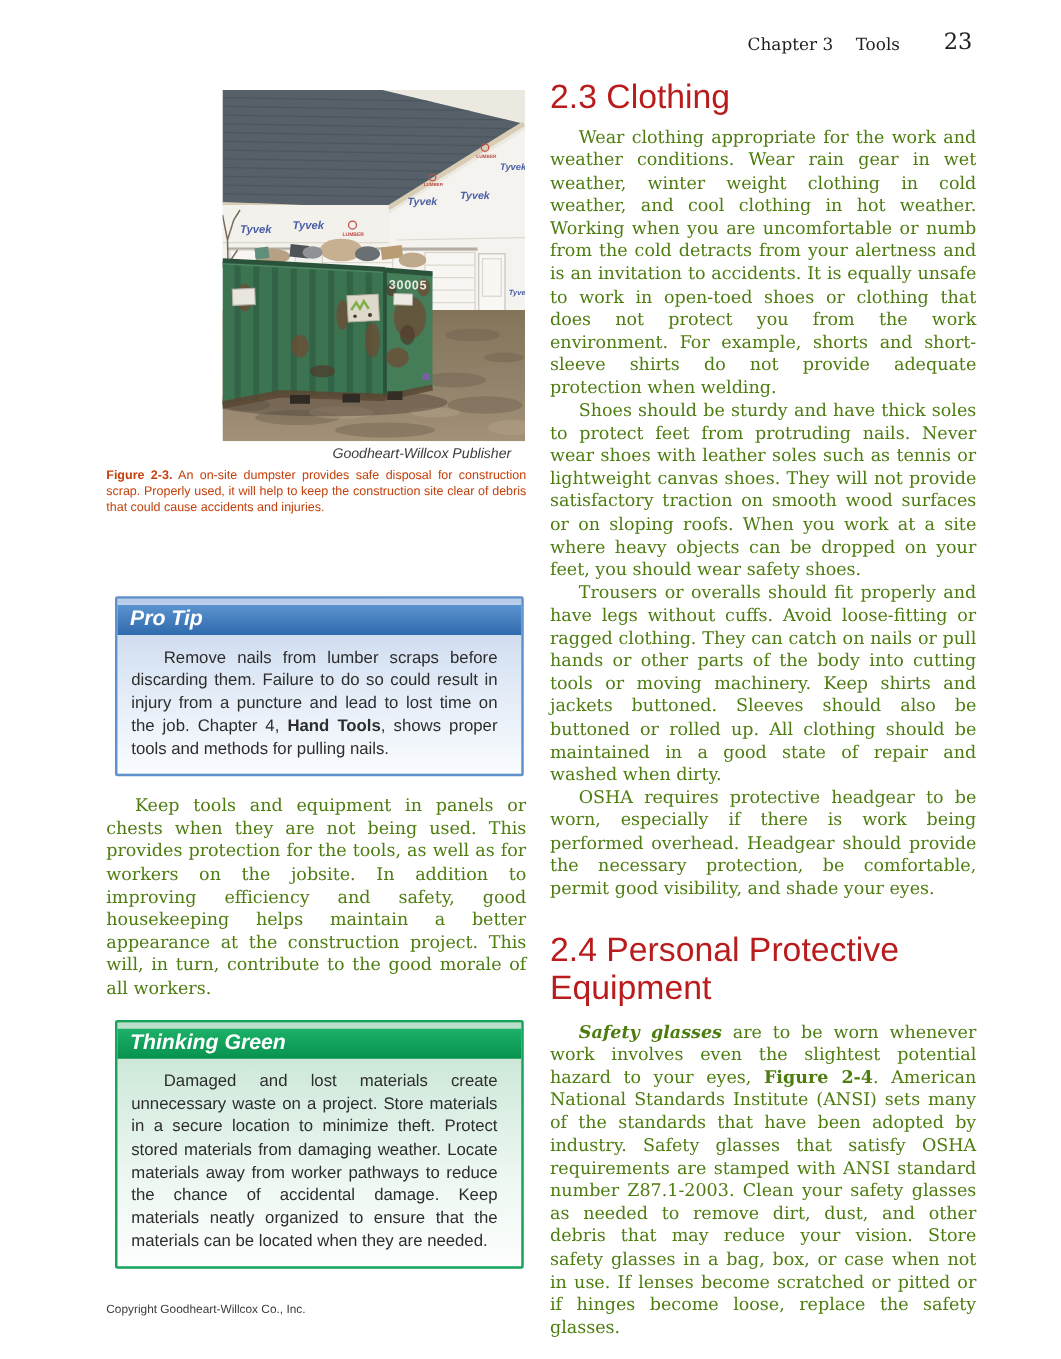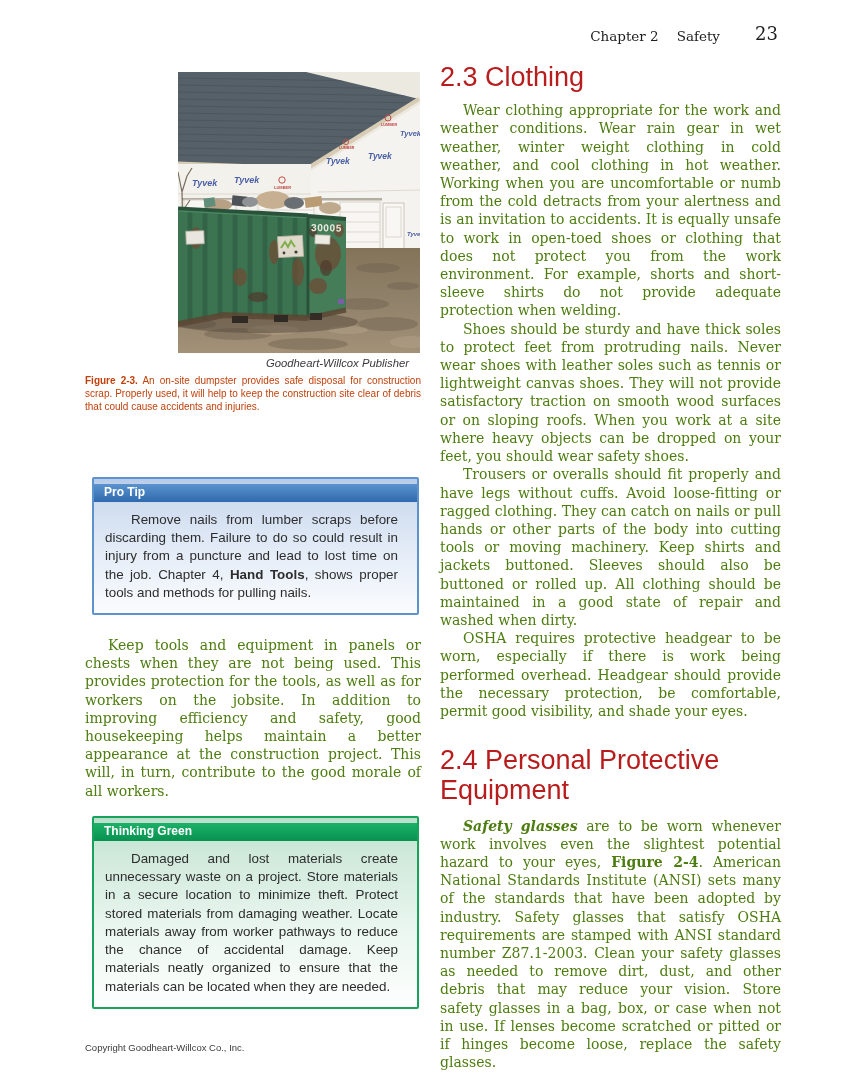--- a/index.html
+++ b/index.html
@@ -24,21 +24,21 @@
     text-align:justify;color:#c2410c;}
   .caption b{font-weight:bold;}
 
   
   .featurebox{position:absolute;left:92px;width:327px;border-radius:2px;box-sizing:border-box;}
   .probox{top:477px;border:2px solid #5e92cc;
     background:linear-gradient(180deg,#b7cce9 0%,#cddbef 14%,#e4ecf7 55%,#fafcfe 100%);}
   .greenbox{top:816px;border:2px solid #17a35b;
     background:linear-gradient(180deg,#b9dfc9 0%,#cfe9da 18%,#ecf7f1 62%,#fdfefd 100%);}
   .featurebox .bar{margin-top:5px;color:#fff;font-family:"Liberation Sans",sans-serif;
-    font-weight:bold;font-size:12px;padding:1px 0 3px 10px;}
+    font-weight:bold;font-size:17px;padding:1px 0 3px 10px;font-style:italic;}
   .probox .bar{background:linear-gradient(180deg,#5b93cf,#2f6aad);}
   .greenbox .bar{background:linear-gradient(180deg,#1cb168,#079150);}
   .featurebox .boxbody{padding:9px 19px 11px 11px;font-family:"Liberation Sans",sans-serif;
     font-size:13.4px;line-height:1.36;text-align:justify;color:#2d2d2d;text-indent:26px;}
 
   
   .bodytext{font-size:14px;line-height:18.2px;text-align:justify;color:#4d7c0f;}
   .bodytext p{margin:0;text-indent:23px;}
   .left-para{position:absolute;left:85px;top:636px;width:336px;}
   .rightcol{position:absolute;left:440px;top:62px;width:341px;}
@@ -55,21 +55,21 @@
   .tyvek{font-family:"Liberation Sans",sans-serif;font-weight:bold;font-style:italic;fill:#4a5fa5;}
   .lumber{font-family:"Liberation Sans",sans-serif;font-weight:bold;fill:#c14b48;}
   .dumpnum{font-family:"Liberation Sans",sans-serif;font-weight:bold;fill:#e9e9e2;letter-spacing:.6px;}
 </style>
 </head>
 <body>
 
 <div class="page">
 
   <div class="running-head">
-    <span>Chapter 2</span><span class="gap"></span><span>Safety</span>
+    <span>Chapter 3</span><span class="gap"></span><span>Tools</span>
   </div>
   <div class="page-number">23</div>
 
   <div class="photo">
     <svg viewBox="0 0 242 281">
       <defs>
         <clipPath id="roofclip">
             <path d="M0,0 L128,0 L241,27 L130,96 L0,91 Z"></path>
           </clipPath>
         <linearGradient id="gdirt" x1="0" y1="0" x2="0" y2="1">

